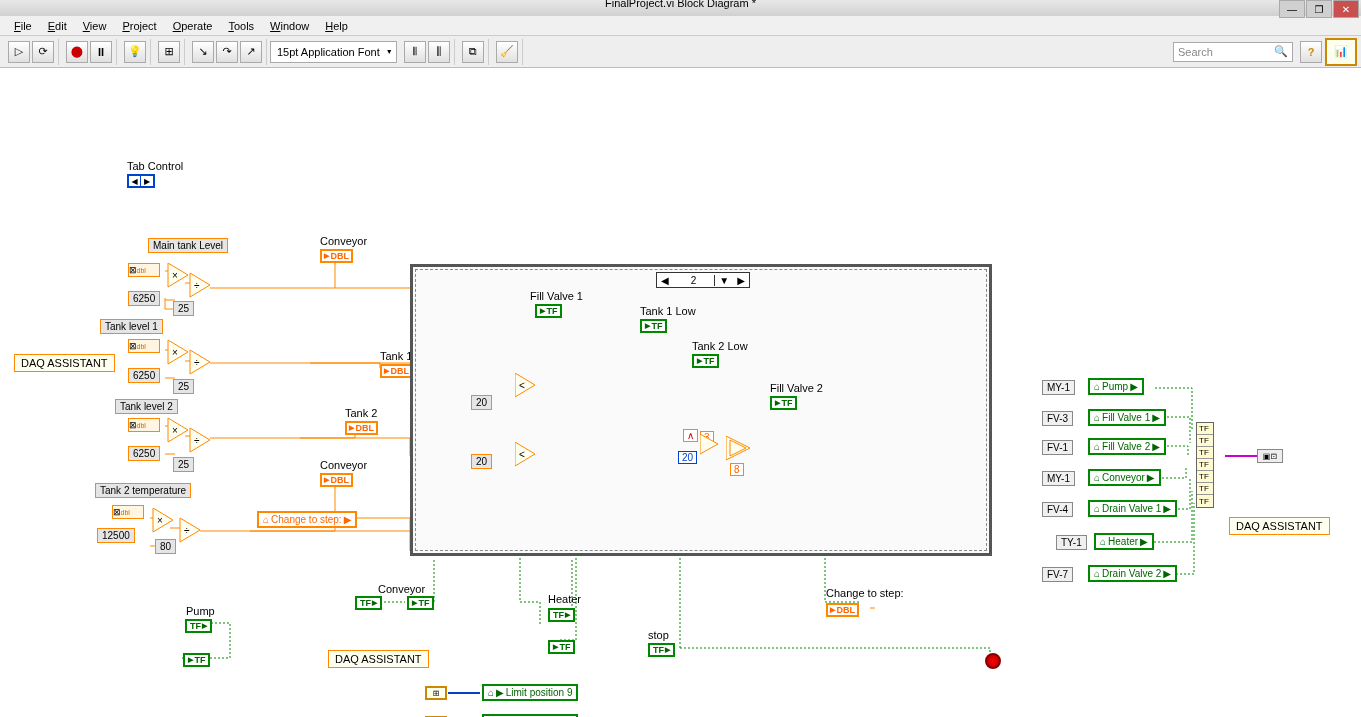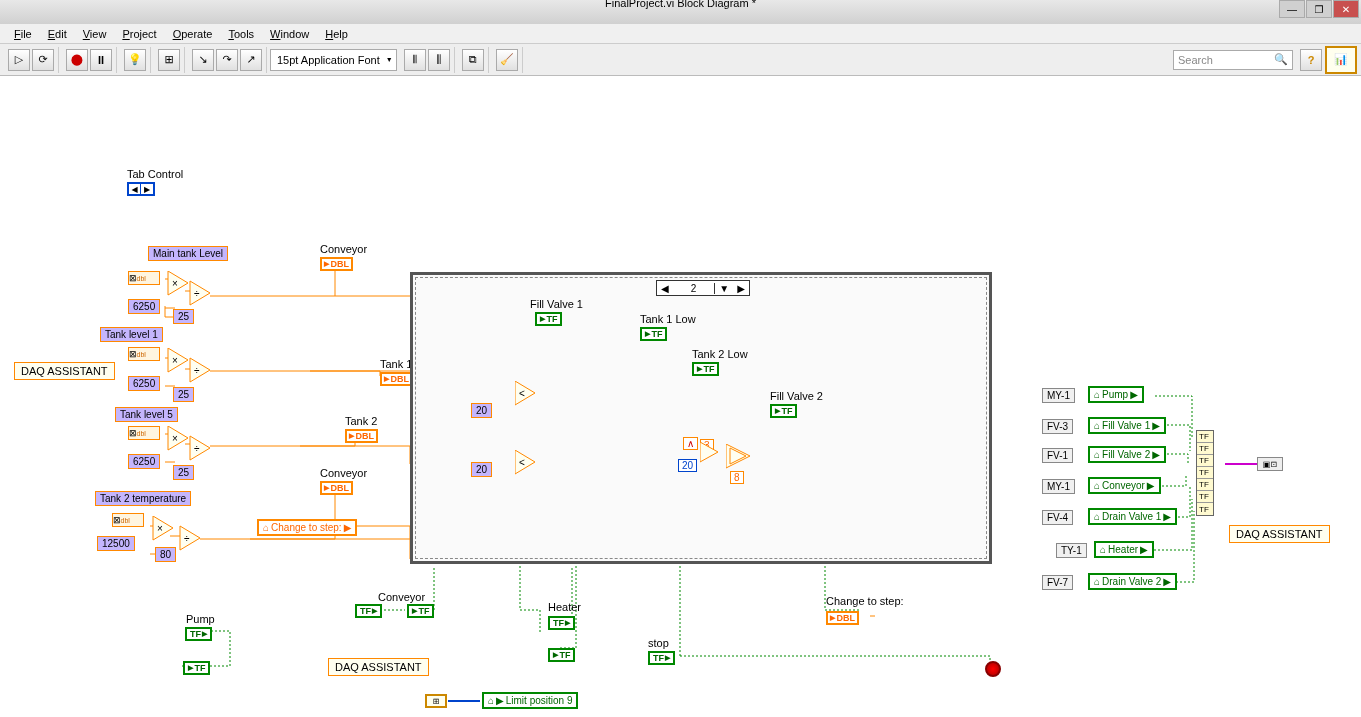--- a/index.html
+++ b/index.html
@@ -1,35 +1,35 @@
 <!DOCTYPE html>
 <html><head>
 <meta charset="utf-8">
 <style>
 * { box-sizing: border-box; margin: 0; padding: 0; }
 body { font-family: Tahoma, Arial, sans-serif; font-size: 11px; background: #fff; overflow: hidden; width: 1361px; height: 717px; position: relative; }
-.title-bar { height: 24px; background: linear-gradient(to bottom, #e8e8e8, #d0d0d0); display: flex; align-items: center; justify-content: center; position: relative; }
+.title-bar { height: 16px; background: linear-gradient(to bottom, #e8e8e8, #d0d0d0); display: flex; align-items: center; justify-content: center; position: relative; }
 .title-text { font-size: 11px; position: absolute; top: -3px; }
 .window-buttons { position: absolute; right: 2px; top: 0; display: flex; gap: 1px; }
 .win-btn { width: 26px; height: 18px; background: #d0d0d0; border: 1px solid #aaa; display: flex; align-items: center; justify-content: center; font-size: 10px; cursor: default; }
 .close-btn { background: #c8504f; color: #fff; }
 .menu-bar { height: 20px; background: #f0f0f0; border-bottom: 1px solid #ccc; display: flex; align-items: center; padding: 0 8px; gap: 4px; }
 .menu-item { padding: 2px 6px; cursor: default; }
 .menu-item u { text-decoration: underline; }
 .toolbar { height: 32px; background: #eee; border-bottom: 1px solid #bbb; display: flex; align-items: center; padding: 0 4px; gap: 3px; }
 .tb-group { display: flex; align-items: center; gap: 2px; padding: 0 4px; border-right: 1px solid #ccc; height: 26px; }
 .tb-btn { width: 22px; height: 22px; border: 1px solid #aaa; background: linear-gradient(to bottom, #fff, #e0e0e0); display: flex; align-items: center; justify-content: center; cursor: default; }
 .font-select { height: 22px; border: 1px solid #aaa; background: #fff; padding: 0 16px 0 6px; display: flex; align-items: center; position: relative; font-size: 11px; }
 .font-select::after { content: "▼"; position: absolute; right: 3px; font-size: 7px; }
 .search-box { height: 20px; border: 1px solid #aaa; background: #fff; width: 120px; padding: 0 4px; display: flex; align-items: center; margin-left: auto; position: relative; }
 .canvas { position: relative; width: 100%; height: calc(100% - 60px); background: #fff; overflow: auto; }
 .canvas-inner { position: relative; width: 1360px; height: 700px; }
 .node-label { position: absolute; font-size: 11px; color: #000; }
 .terminal-box { position: absolute; border: 1px solid; padding: 1px 4px; font-size: 10px; background: #fff; }
-.terminal-orange { border-color: #ff8800; color: #000; background: #c4b5fd; }
+.terminal-orange { border-color: #ff8800; color: #000; background: #e5e5e5; }
 .small-num { position: absolute; border: 1px solid #0044cc; background: #fff; padding: 0 3px; font-size: 10px; color: #0044cc; }
 .local-var { position: absolute; border: 2px solid #008800; background: #fff; padding: 1px 4px; font-size: 10px; display: flex; align-items: center; gap: 2px; }
 .local-var::before { content: "⌂"; font-size: 10px; }
 .local-var-read { border-color: #008800; color: #006600; }
 .dbl-ind { position: absolute; border: 2px solid #ff8800; background: #fff; font-size: 9px; padding: 0 2px; color: #ff6600; font-weight: bold; display: flex; align-items: center; }
 .dbl-ind::before { content: "▶"; font-size: 7px; margin-right: 1px; }
 .tf-ind { position: absolute; border: 2px solid #008800; background: #fff; font-size: 9px; padding: 0 3px; color: #006600; font-weight: bold; display: flex; align-items: center; }
 .tf-ind::before { content: "▶"; font-size: 7px; margin-right: 1px; }
 .tf-ctrl { position: absolute; border: 2px solid #008800; background: #fff; font-size: 9px; padding: 0 3px; color: #006600; font-weight: bold; display: flex; align-items: center; }
 .tf-ctrl::after { content: "▶"; font-size: 7px; margin-left: 1px; }
@@ -152,21 +152,21 @@
 <div class="terminal-box terminal-orange" style="left:148px;top:170px">Main tank Level</div>
 <div class="i32-ctrl" style="left:128px;top:195px">⊠<span style="color:#c60;font-size:7px">dbl</span></div>
 <div class="terminal-box terminal-orange" style="left:128px;top:223px">6250</div>
 <div class="terminal-box terminal-orange" style="left:173px;top:233px">25</div>
 
 <div class="terminal-box terminal-orange" style="left:100px;top:251px">Tank level 1</div>
 <div class="i32-ctrl" style="left:128px;top:271px">⊠<span style="color:#c60;font-size:7px">dbl</span></div>
 <div class="terminal-box terminal-orange" style="left:128px;top:300px">6250</div>
 <div class="terminal-box terminal-orange" style="left:173px;top:311px">25</div>
 
-<div class="terminal-box terminal-orange" style="left:115px;top:331px">Tank level 5</div>
+<div class="terminal-box terminal-orange" style="left:115px;top:331px">Tank level 2</div>
 <div class="i32-ctrl" style="left:128px;top:350px">⊠<span style="color:#c60;font-size:7px">dbl</span></div>
 <div class="terminal-box terminal-orange" style="left:128px;top:378px">6250</div>
 <div class="terminal-box terminal-orange" style="left:173px;top:389px">25</div>
 
 <div class="terminal-box terminal-orange" style="left:95px;top:415px">Tank 2 temperature</div>
 <div class="i32-ctrl" style="left:112px;top:437px">⊠<span style="color:#c60;font-size:7px">dbl</span></div>
 <div class="terminal-box terminal-orange" style="left:97px;top:460px">12500</div>
 <div class="terminal-box terminal-orange" style="left:155px;top:471px">80</div>
 
 <svg style="position:absolute;left:160px;top:195px" width="60" height="50">

